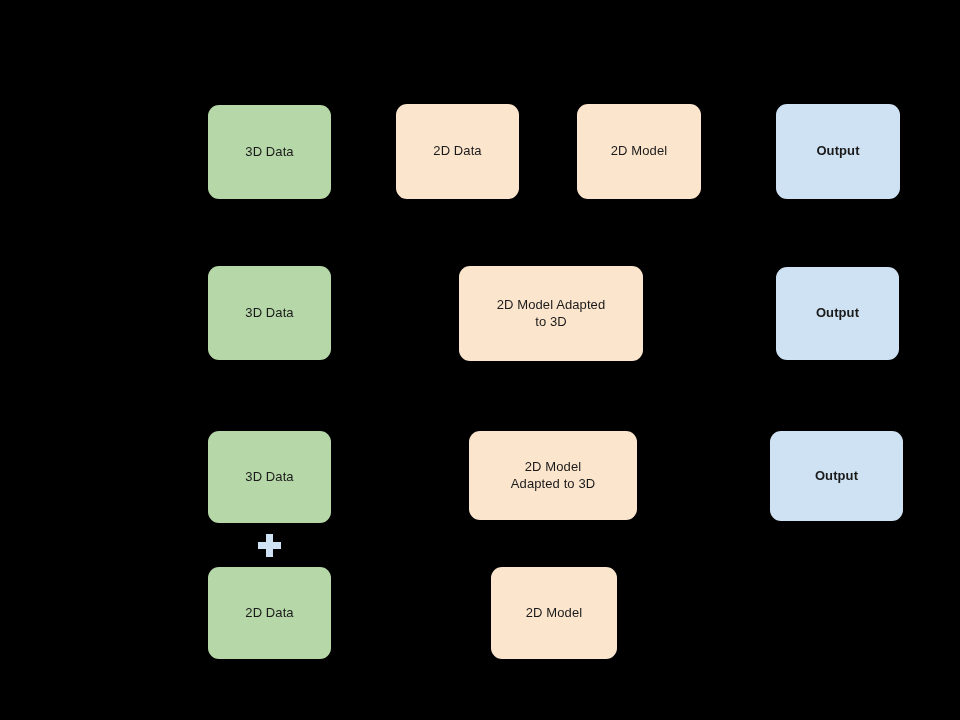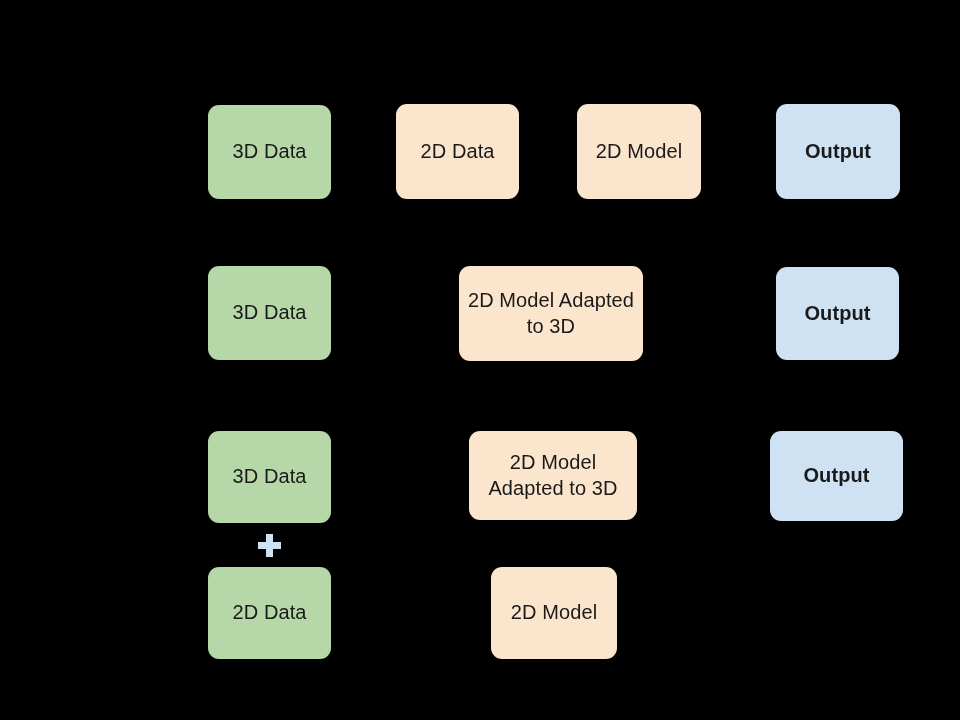--- a/index.html
+++ b/index.html
@@ -22,21 +22,21 @@
   .node {
     position: absolute;
     box-sizing: border-box;
     border-radius: 11px;
     display: flex;
     align-items: center;
     justify-content: center;
     text-align: center;
     color: #1a1a1a;
     font-family: "Liberation Sans", sans-serif;
-    font-size: 20px;
+    font-size: 13px;
     line-height: 1.28;
     letter-spacing: 0.1px;
     white-space: pre-line;
     padding: 2px 6px;
   }
   .node.green  { background: #b6d7a8; }
   .node.peach  { background: #fce5cd; }
   .node.blue   { background: #cfe2f3; font-weight: bold; }
 
   .plus {

